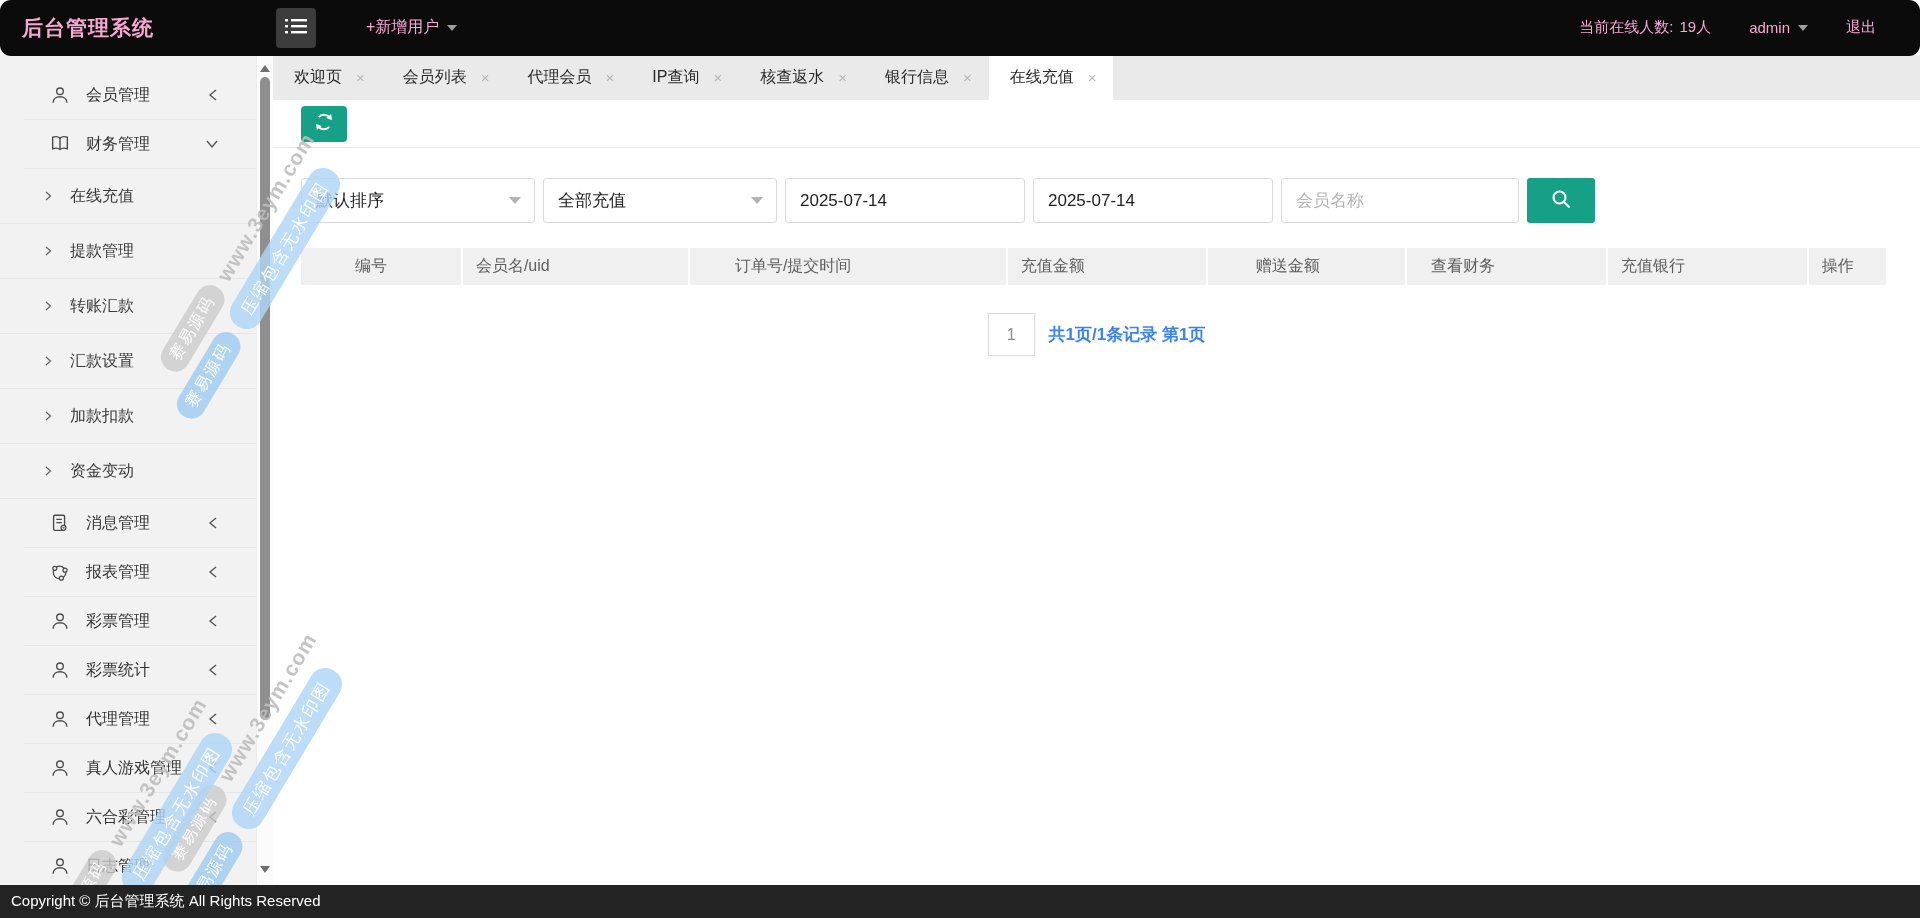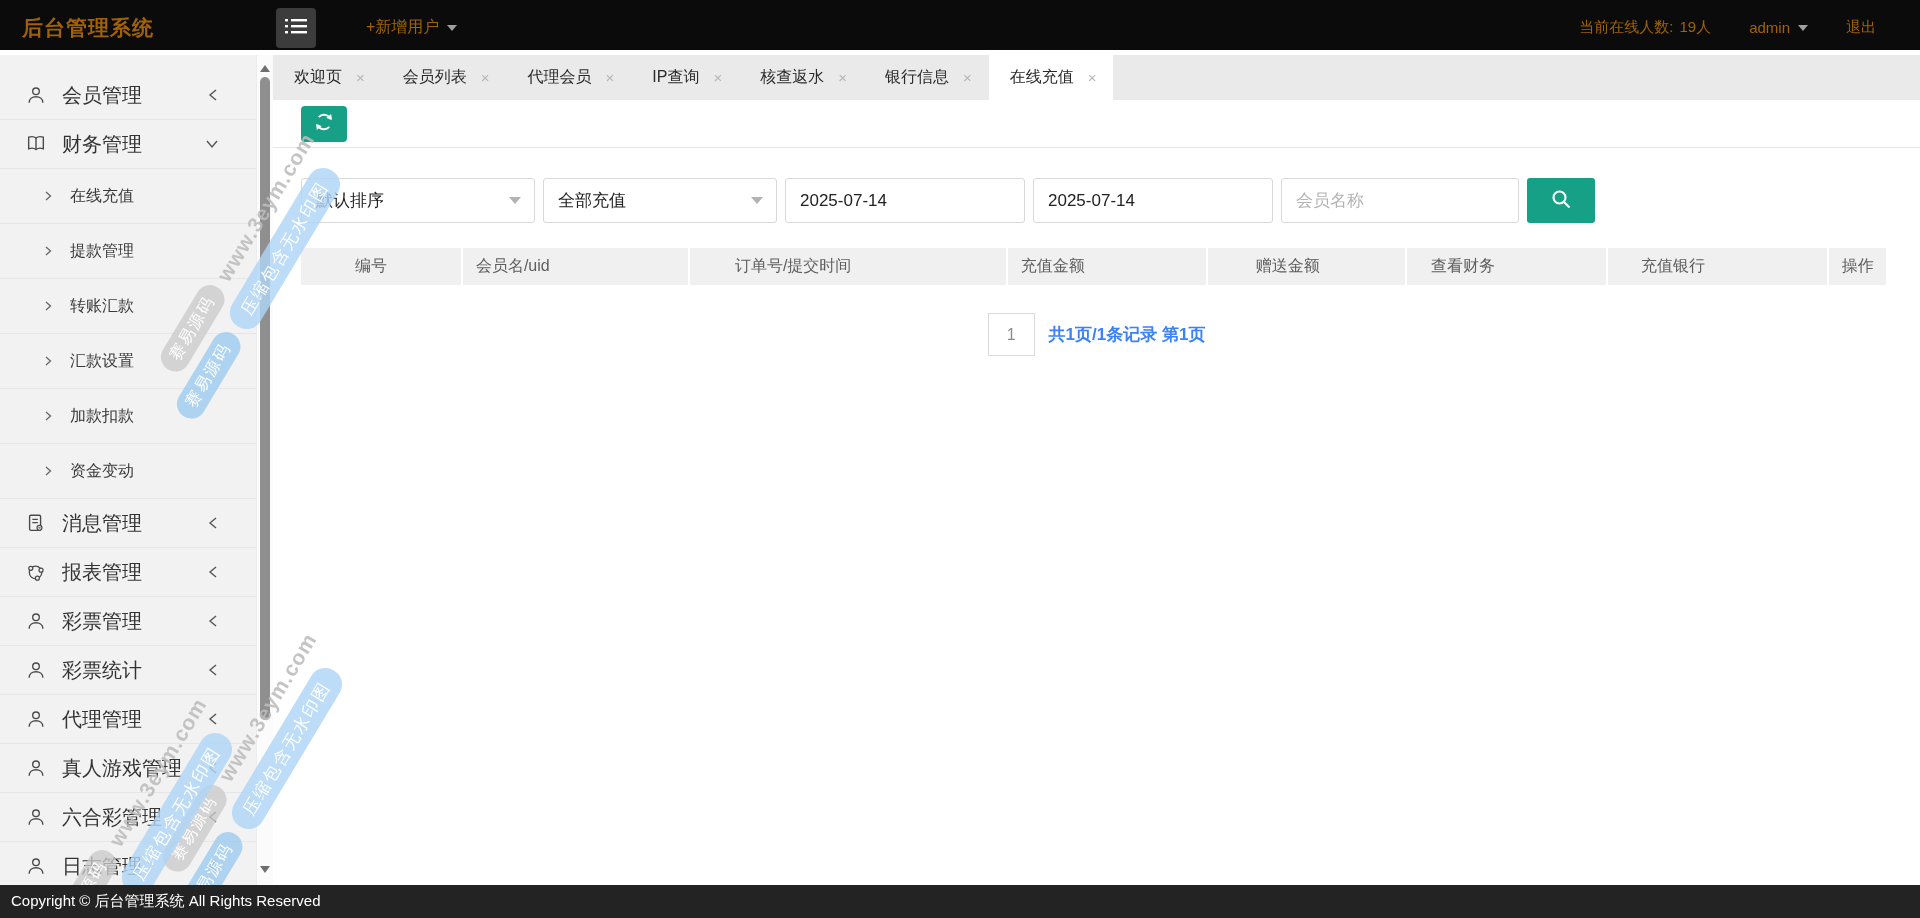--- a/index.html
+++ b/index.html
@@ -1,39 +1,39 @@
 <!DOCTYPE html>
 <html><head>
 <meta charset="utf-8">
 <style>
   html,body{margin:0;padding:0;background:#fff;}
   .app{position:relative;width:1920px;height:918px;overflow:hidden;background:#fff;
        font-family:"Liberation Sans","DejaVu Sans",sans-serif;}
 
   
-  .hdr{position:absolute;top:0;left:0;width:100%;height:50px;background:#0b0b0b;color:#a16207;z-index:20;}
+  .hdr{position:absolute;top:0;left:0;width:100%;height:56px;background:#0b0b0b;color:#f9a8d4;z-index:20;border-radius:11px;}
   .hdr-title{position:absolute;left:22px;top:0;height:55px;display:flex;align-items:center;
              font-size:21px;font-weight:bold;letter-spacing:1px;}
   .hamburger{position:absolute;left:276px;top:8px;width:40px;height:40px;background:#3c3c3c;
              border-radius:4px;display:flex;align-items:center;justify-content:center;cursor:pointer;}
   .adduser{position:absolute;left:366px;top:0;height:55px;display:flex;align-items:center;gap:8px;
            font-size:16px;cursor:pointer;}
   .caret{width:0;height:0;border-left:5px solid transparent;border-right:5px solid transparent;
          border-top:6px solid #9f9f9f;}
   .hdr-right{position:absolute;right:44px;top:0;height:55px;display:flex;align-items:center;gap:38px;font-size:15px;}
   .online{display:flex;align-items:center;gap:6px;}
   .adminbox{display:flex;align-items:center;gap:8px;cursor:pointer;}
   .logout{cursor:pointer;}
 
   
   .sidebar{position:absolute;left:0;top:55px;width:256px;height:830px;background:#f2f2f2;
            padding-top:16px;box-sizing:border-box;overflow:hidden;z-index:5;}
   .srow{position:relative;display:flex;align-items:center;border-bottom:1px solid #e6e6e6;
         color:#333;cursor:pointer;box-sizing:border-box;}
-  .srow.group{height:49px;font-size:20px;}
+  .srow.group{height:49px;font-size:16px;margin-left:24px;}
   .srow.sub{height:55px;font-size:16px;color:#3a3a3a;}
   .micon{position:absolute;left:25px;width:22px;height:22px;display:flex;align-items:center;justify-content:center;}
   .srow.group .mlabel{margin-left:62px;}
   .subchev{position:absolute;left:42px;display:flex;align-items:center;}
   .srow.sub .mlabel{margin-left:70px;}
   .rchev{position:absolute;right:36px;display:flex;align-items:center;}
 
   
   .vscroll{position:absolute;left:256px;top:55px;width:17px;height:830px;background:#fbfbfb;
            border-left:1px solid #ececec;box-sizing:border-box;z-index:6;}
@@ -61,21 +61,21 @@
   .date{width:240px;cursor:text;}
   .memb{width:238px;color:#b4b4b4;cursor:text;}
   .btn-search{width:68px;height:45px;background:#16a085;border:none;border-radius:3px;
               display:flex;align-items:center;justify-content:center;cursor:pointer;}
   .thead{display:flex;height:37px;background:#f0f0f0;margin:25px 34px 0 28px;}
   .th{display:flex;align-items:center;padding-left:13px;font-size:16px;color:#5e5e5e;
       border-right:2px solid #fff;box-sizing:border-box;flex:none;}
   .th:nth-child(1){width:7.63%;margin-left:41px;}  .th:nth-child(2){width:14.32%;}
   .th:nth-child(3){width:20.06%;padding-left:45px;} .th:nth-child(4){width:12.62%;}
   .th:nth-child(5){width:12.56%;padding-left:48px;} .th:nth-child(6){width:12.68%;padding-left:24px;}
-  .th:nth-child(7){width:12.68%;margin-left:20px;} .th:nth-child(8){width:7.45%;border-right:none;}
+  .th:nth-child(7){width:12.68%;} .th:nth-child(8){width:7.45%;border-right:none;}
   .pagerow{display:flex;align-items:center;justify-content:center;gap:14px;margin-top:28px;}
   .pagebox{width:45px;height:41px;border:1px solid #d9d9d9;background:#fff;display:flex;
            align-items:center;justify-content:center;font-size:16px;color:#8c8c8c;cursor:pointer;}
   .pagesum{font-size:17px;font-weight:bold;color:#3b82f6;}
 
   
   .footer{position:absolute;left:0;bottom:0;width:100%;height:33px;background:#232323;color:#fff;
           font-size:15px;display:flex;align-items:center;padding-left:11px;box-sizing:border-box;z-index:60;}
 
   

